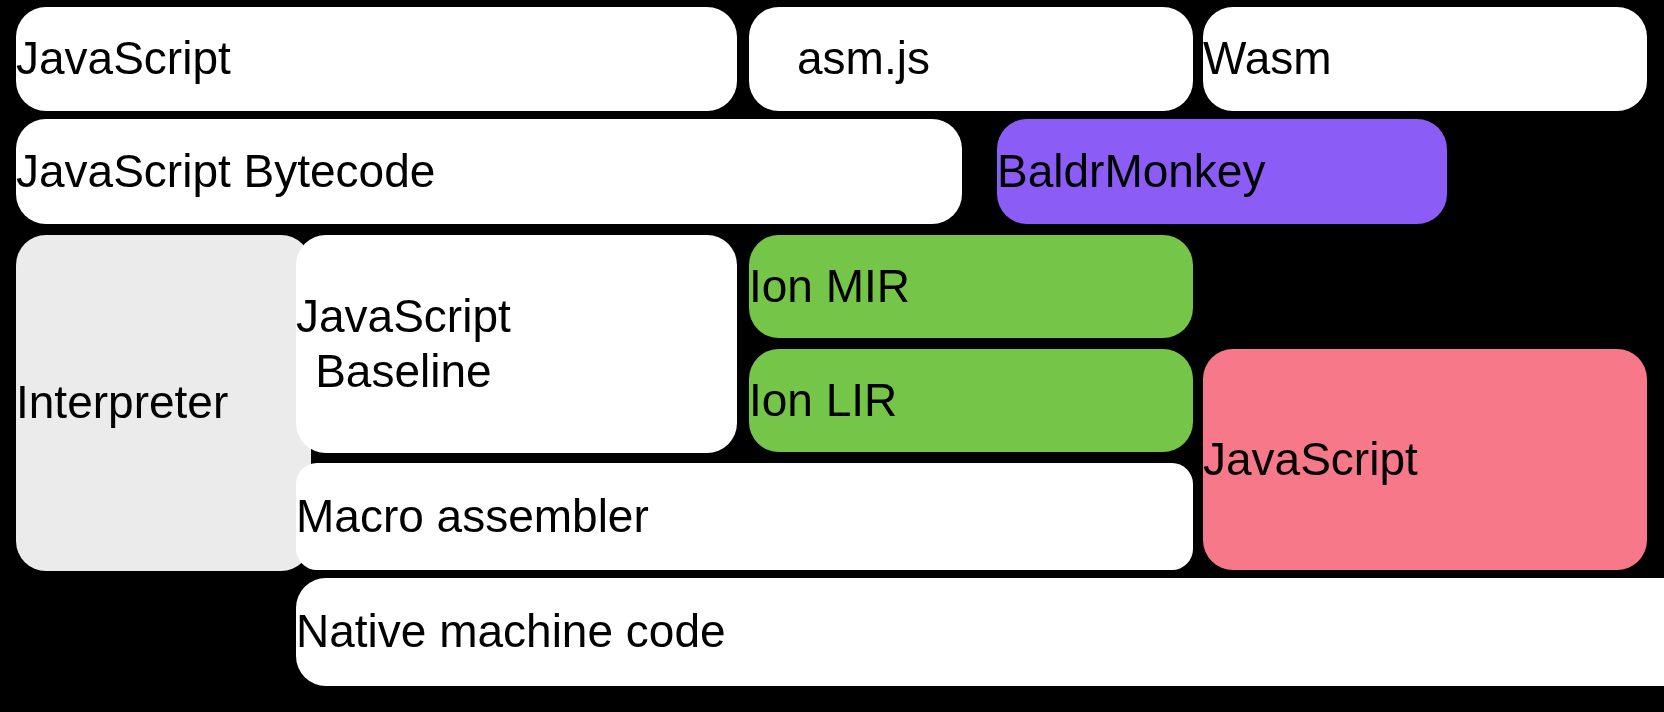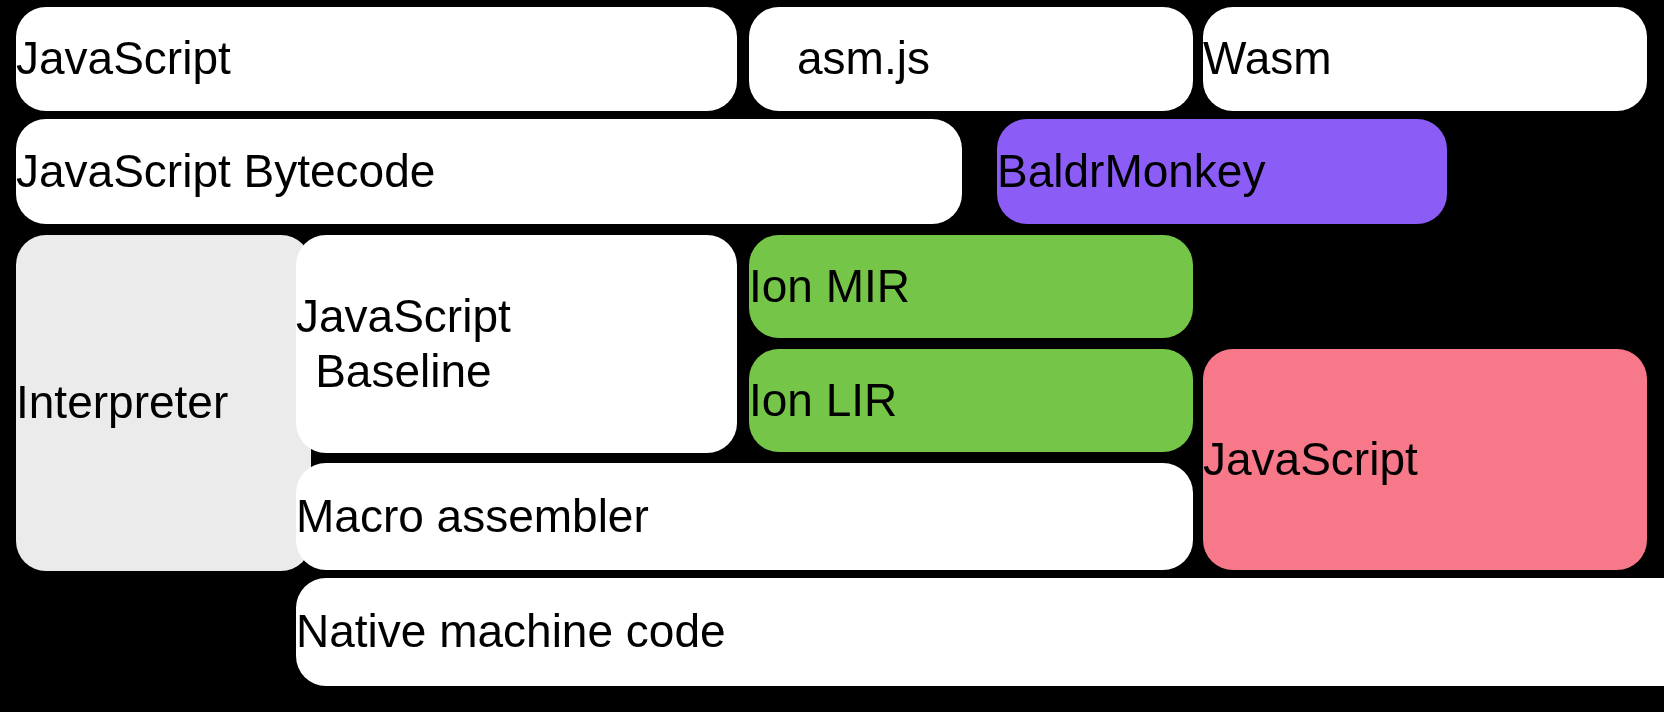--- a/index.html
+++ b/index.html
@@ -37,15 +37,15 @@
     <div class="node" style="left: 749px; top: 7px; width: 444px; height: 104px; background: rgb(255, 255, 255); color: rgb(0, 0, 0); padding-left: 48px;"><span>asm.js</span></div>
     <div class="node" style="left: 1203px; top: 7px; width: 444px; height: 104px; background: rgb(255, 255, 255); color: rgb(0, 0, 0);"><span>Wasm</span></div>
     <div class="node" style="left: 16px; top: 119px; width: 946px; height: 105px; background: rgb(255, 255, 255); color: rgb(0, 0, 0);"><span>JavaScript Bytecode</span></div>
     <div class="node" style="left: 973px; top: 119px; width: 450px; height: 105px; background: #8b5cf6; color: rgb(0, 0, 0); margin-left: 24px;"><span>BaldrMonkey</span></div>
     <div class="node" style="left: 16px; top: 235px; width: 295px; height: 336px; background: rgb(235, 235, 235); color: rgb(0, 0, 0);"><span>Interpreter</span></div>
     <div class="node" style="left: 296px; top: 235px; width: 441px; height: 218px; background: rgb(255, 255, 255); color: rgb(0, 0, 0);"><span>JavaScript
 Baseline</span></div>
     <div class="node" style="left: 749px; top: 235px; width: 444px; height: 103px; background: rgb(117, 198, 72); color: rgb(0, 0, 0);"><span>Ion MIR</span></div>
     <div class="node" style="left: 749px; top: 349px; width: 444px; height: 103px; background: rgb(117, 198, 72); color: rgb(0, 0, 0);"><span>Ion LIR</span></div>
     <div class="node" style="left: 1203px; top: 349px; width: 444px; height: 221px; background: rgb(246, 120, 137); color: rgb(0, 0, 0);"><span>JavaScript</span></div>
-    <div class="node" style="left: 296px; top: 463px; width: 897px; height: 107px; background: rgb(255, 255, 255); color: rgb(0, 0, 0);"><span>Macro assembler</span></div>
+    <div class="node" style="left: 296px; top: 463px; width: 897px; height: 107px; background: rgb(255, 255, 255); color: rgb(0, 0, 0); border-radius: 21px;"><span>Macro assembler</span></div>
     <div class="node" style="left: 296px; top: 578px; width: 1554px; height: 108px; background: rgb(255, 255, 255); color: rgb(0, 0, 0);"><span>Native machine code</span></div>
   </div>
 
 </body></html>

